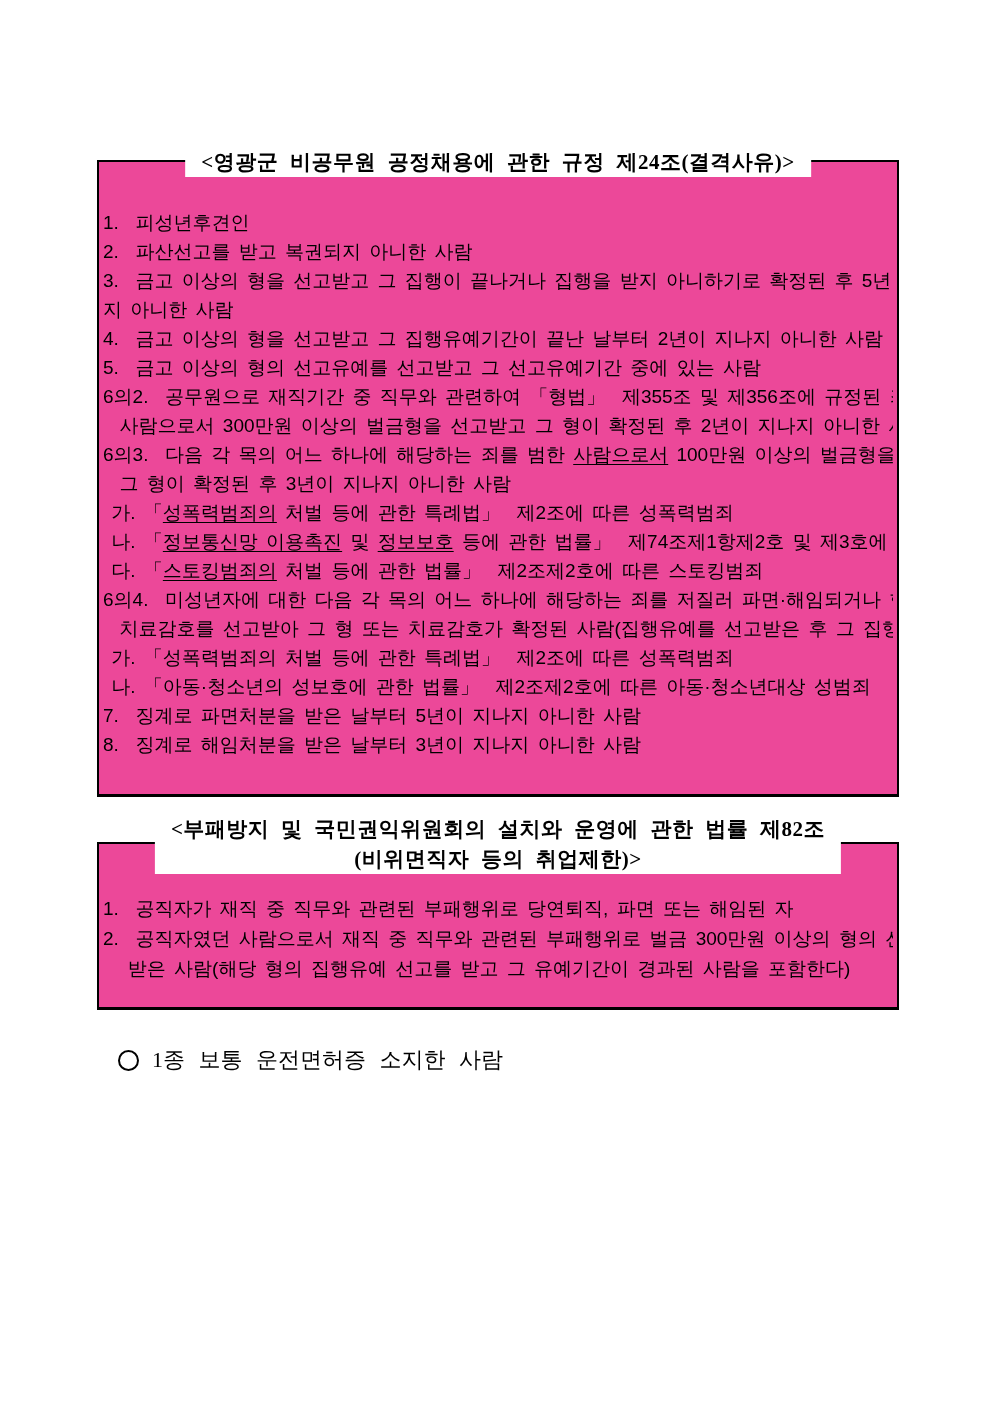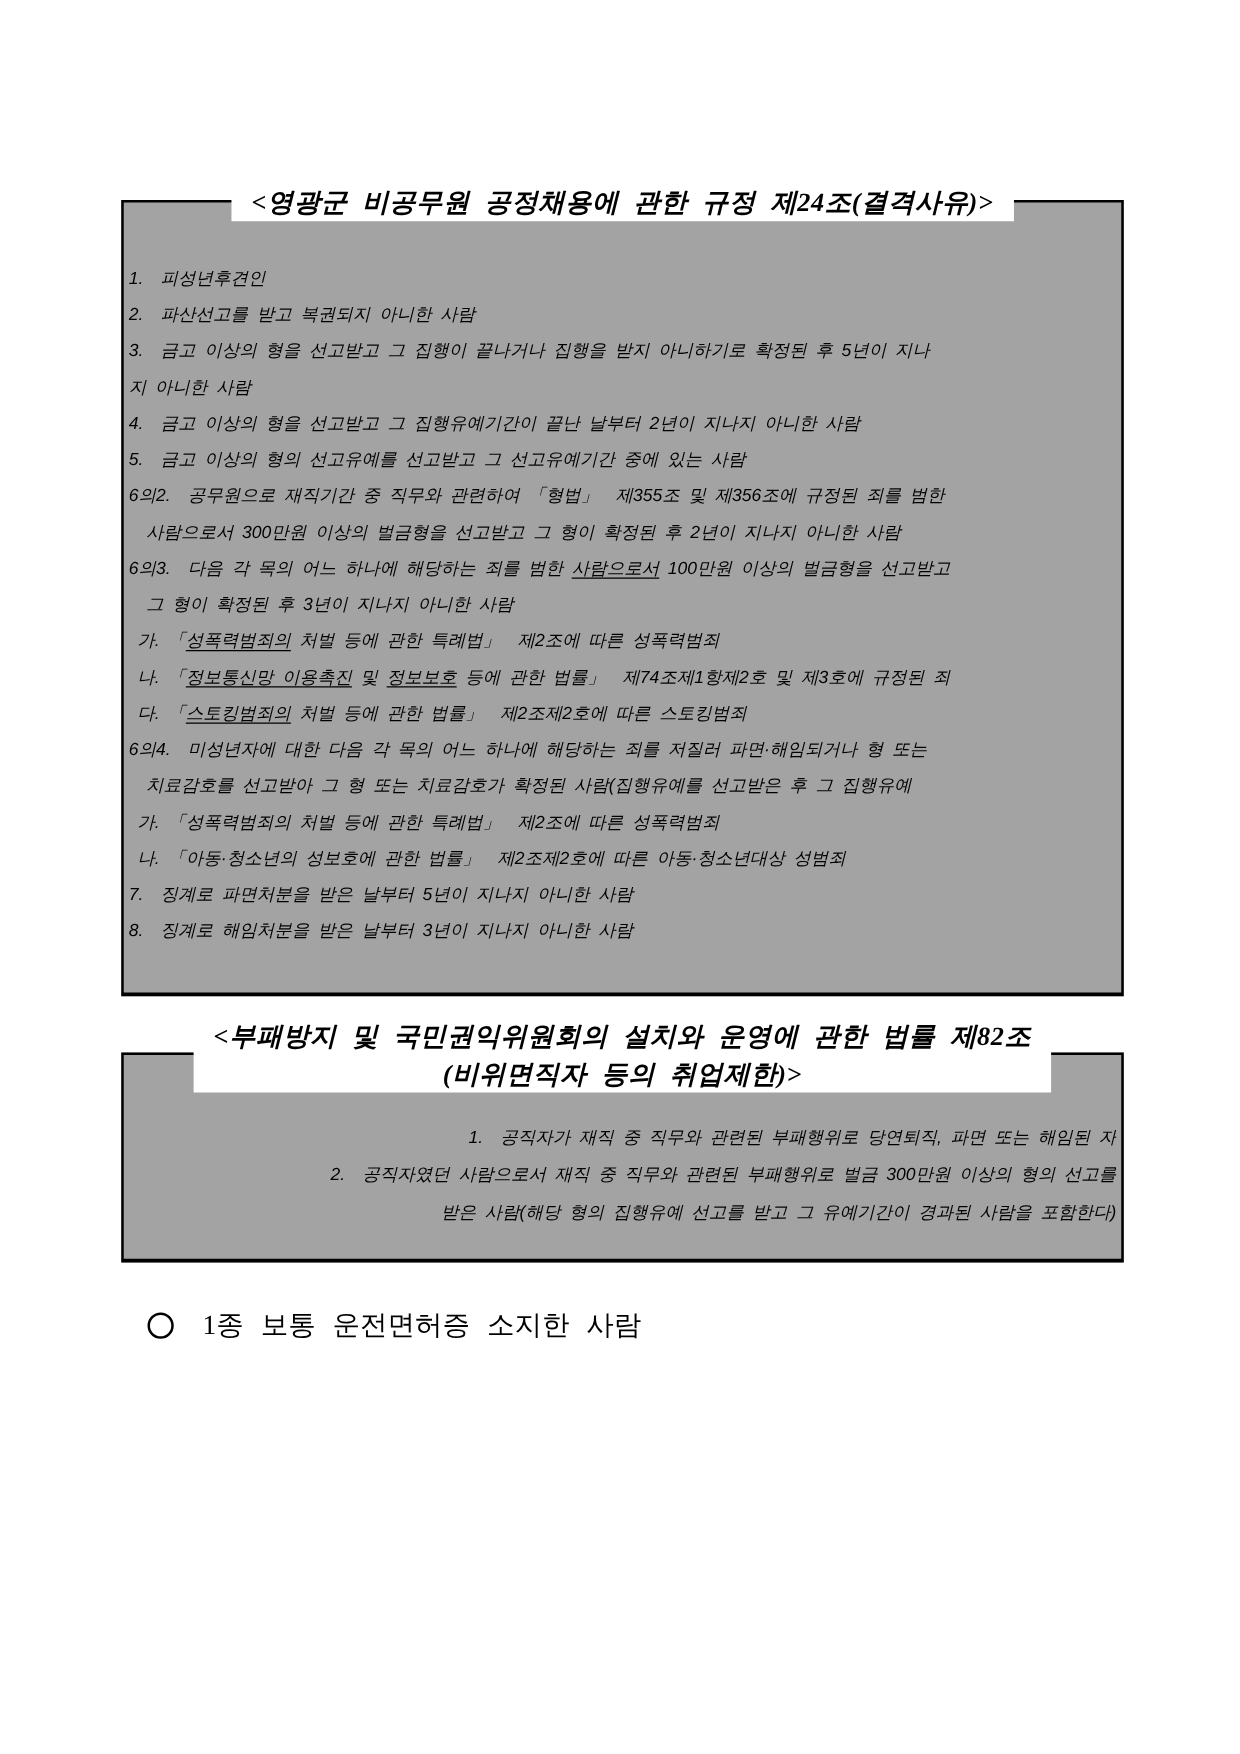--- a/index.html
+++ b/index.html
@@ -11,22 +11,21 @@
   .page { position: relative; width: 992px; height: 1403px; }
 
   
   .legend-box {
     position: relative;
     margin-left: 97px;
     width: 802px;
     box-sizing: border-box;
     border: 2px solid #000;
     border-bottom-width: 3px;
-    background: #a3a3a3;
-    font-style: italic;
+    background: #ec4899;
   }
   .legend {
     position: absolute;
     top: 0; left: 50%;
     transform: translate(-50%, -50%);
     background: #fff;
     padding: 0 16px;
     text-align: center;
     white-space: nowrap;
     font-family: "Liberation Serif", "DejaVu Serif", serif;
@@ -35,30 +34,30 @@
     line-height: 30px;
     word-spacing: 6px;
     letter-spacing: 0.5px;
   }
   .box1 { margin-top: 160px; }
   .box1 .box-content { padding: 46px 4px 35px 4px; }
   .box2 { margin-top: 45px; }
   .box2 .box-content { padding: 50px 4px 23px 4px; }
 
   .box-content {
-    font-size: 14px;
+    font-size: 19px;
     word-spacing: 3px;
   }
   .doc-line {
     white-space: pre;
     line-height: 29px;
     height: 29px;
     overflow: hidden;
   }
-  .box2 .doc-line { line-height: 30px; height: 30px; text-align: right; }
+  .box2 .doc-line { line-height: 30px; height: 30px; }
   .u { text-decoration: underline; text-underline-offset: 3px; }
 
   
   .eligibility {
     margin-left: 97px;
     margin-top: 35px;
     font-family: "Liberation Serif", "DejaVu Serif", serif;
   }
   .elig-heading {
     display: flex;
@@ -72,21 +71,21 @@
   .sq-icon {
     display: inline-block;
     width: 20px; height: 20px;
     border: 2px solid #000;
     box-sizing: border-box;
     background: #fff;
   }
   .elig-item {
     display: flex;
     align-items: center;
-    gap: 23px;
+    gap: 13px;
     margin-left: 21px;
     margin-top: 9px;
     font-size: 22px;
     word-spacing: 8px;
     height: 30px;
   }
   .circ-icon {
     display: inline-block;
     width: 21px; height: 21px;
     border: 2px solid #000;

